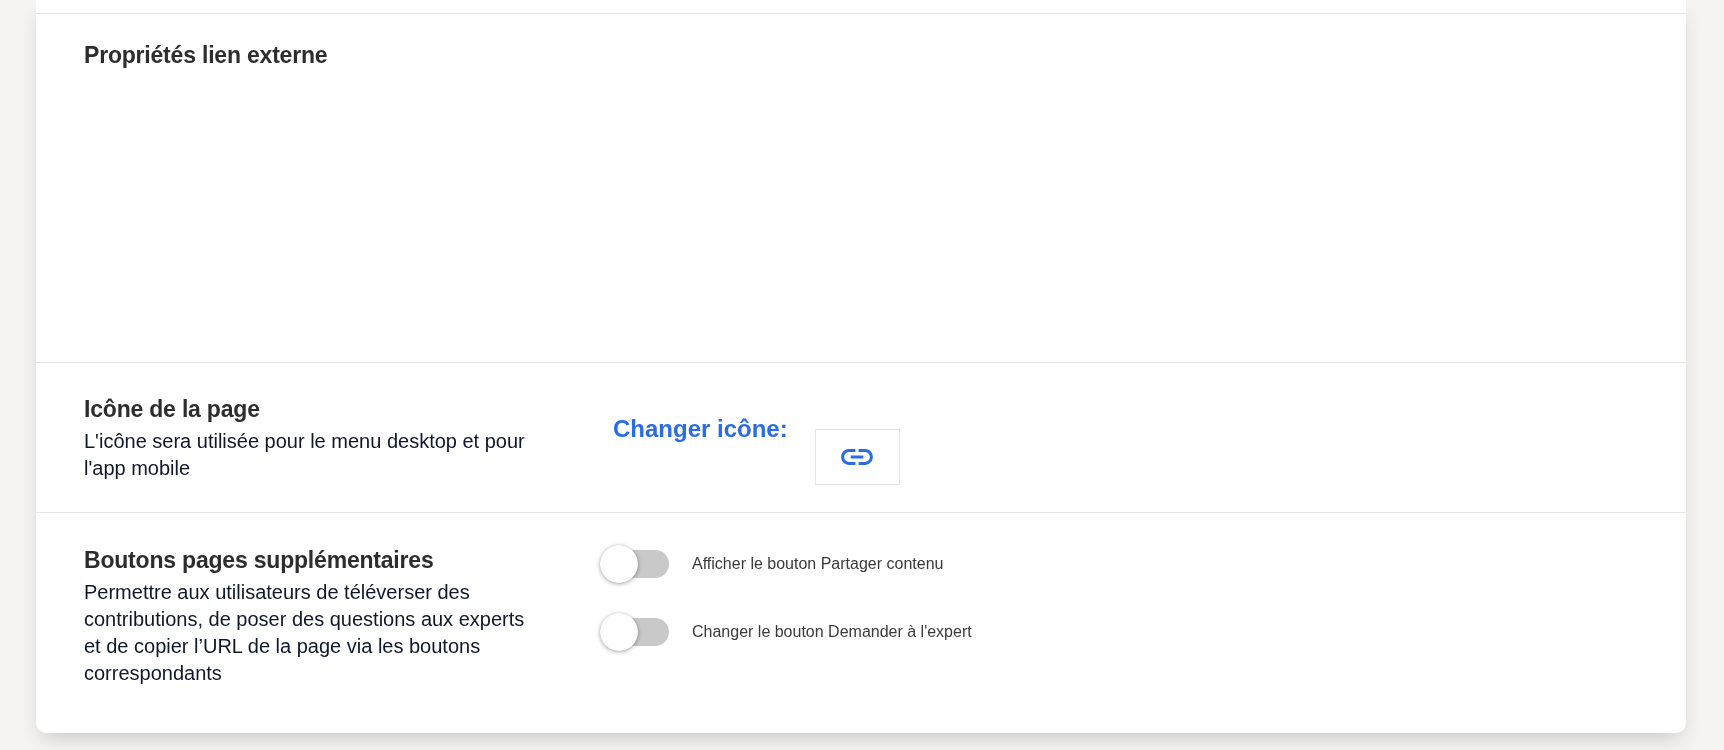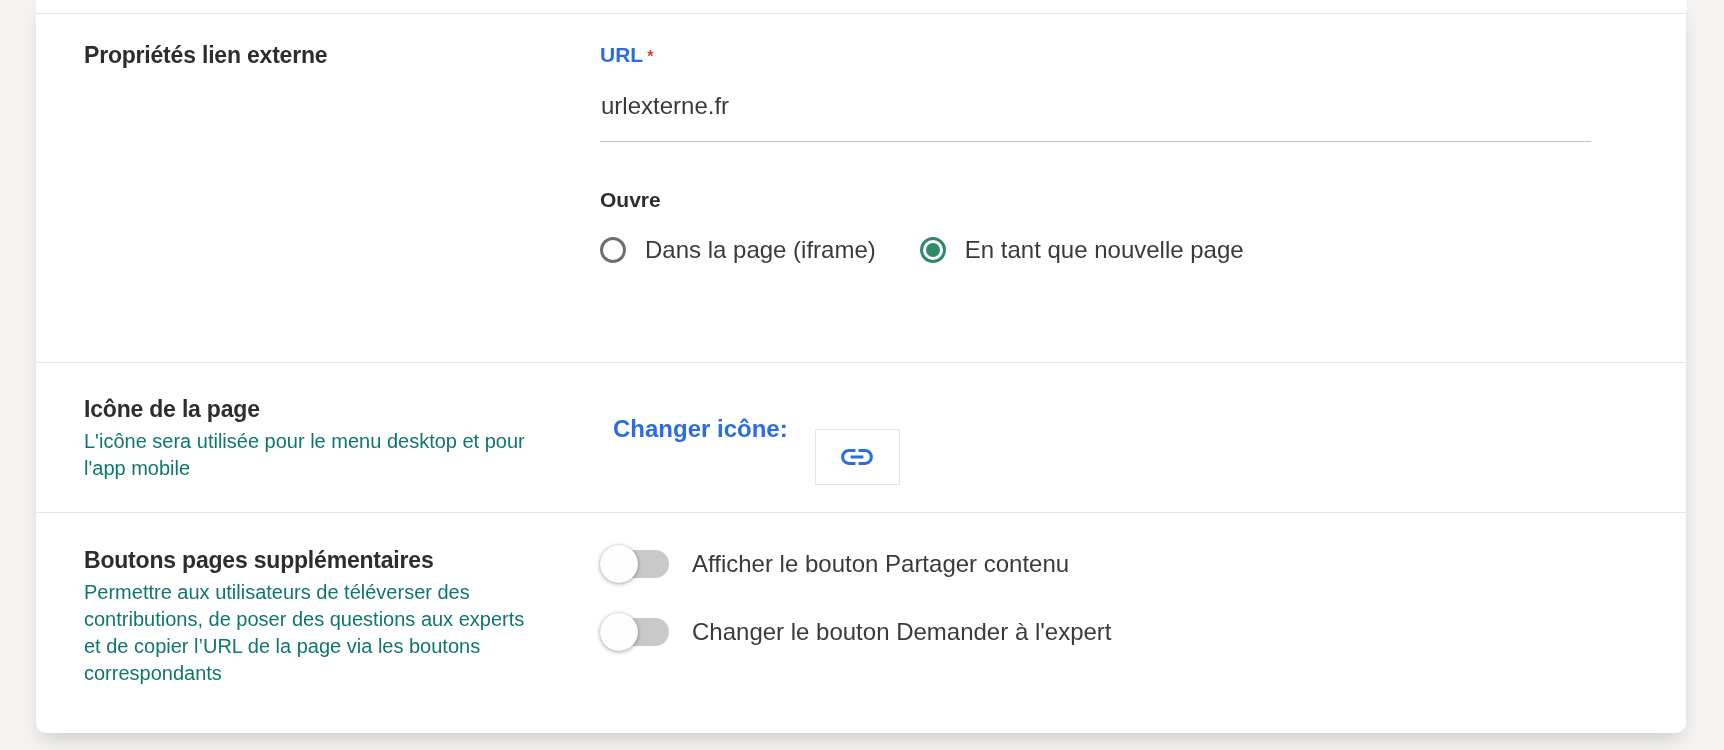--- a/index.html
+++ b/index.html
@@ -20,32 +20,32 @@
     box-sizing:border-box;
   }
   .top-strip{height:13px;border-bottom:1px solid #e7e6e5;}
   .section{
     display:grid;
     grid-template-columns:516px 1fr;
     padding-left:48px;
     box-sizing:border-box;
   }
   .section.divided{border-bottom:1px solid #e7e6e5;}
-  #section-external-link{height:349px;}
+  #section-external-link{height:349px;gap:28px;}
   #section-page-icon{height:150px;}
   #section-extra-buttons{height:219px;}
 
   .left-col{padding-top:27px;padding-right:26px;}
   .section-title{
     font-size:23px;font-weight:700;color:#2d2d2d;
     letter-spacing:-0.2px;line-height:28px;
   }
   .section-desc{
     margin-top:5px;max-width:445px;
-    font-size:20px;line-height:27px;color:#0f766e;
+    font-size:20px;line-height:27px;color:#0f172a;
   }
 
   
   .url-block{padding-top:29px;}
   .field-label{font-size:21px;font-weight:600;color:#2b6ce4;line-height:24px;}
   .required{color:#e23b33;font-weight:700;margin-left:4px;}
   .text-input{
     display:block;margin-top:25px;width:990px;
     font-family:"Liberation Sans", sans-serif;
     font-size:24px;color:#3a3a3a;
@@ -92,50 +92,31 @@
   }
   .toggle .track{
     position:absolute;left:5px;top:5px;width:64px;height:28px;
     border-radius:14px;background:#c9c9c9;
   }
   .toggle .thumb{
     position:absolute;left:0;top:0;width:38px;height:38px;
     border-radius:50%;background:#fefefe;
     box-shadow:0 1px 4px rgba(0,0,0,0.35), 0 0 1px rgba(0,0,0,0.18);
   }
-  .toggle-label{font-size:24px;color:#3a3a3a;white-space:nowrap;}
+  .toggle-label{font-size:16px;color:#3a3a3a;white-space:nowrap;}
 </style>
 </head>
 <body>
 
 <div class="card">
   <div class="top-strip"></div>
 
   <div class="section divided" id="section-external-link">
     <div class="left-col">
       <div class="section-title">Propriétés lien externe</div>
-    </div>
-    <div class="url-block">
-      <div>
-        <span class="field-label">URL</span><span class="required">*</span>
-      </div>
-      <input class="text-input" type="text" value="urlexterne.fr" style="">
-
-      <div class="group-label">Ouvre</div>
-
-      <div class="radio-row">
-        <div class="radio-option">
-          <span class="radio"></span>
-          <span class="option-label">Dans la page (iframe)</span>
-        </div>
-        <div class="radio-option">
-          <span class="radio checked"></span>
-          <span class="option-label">En tant que nouvelle page</span>
-        </div>
-      </div>
     </div>
   </div>
 
   <div class="section divided" id="section-page-icon">
     <div class="left-col" style="padding-top:32px;">
       <div class="section-title">Icône de la page</div>
       <div class="section-desc">L'icône sera utilisée pour le menu desktop et pour l'app mobile</div>
     </div>
     <div class="icon-row">
       <span class="change-icon-label">Changer icône:</span>

